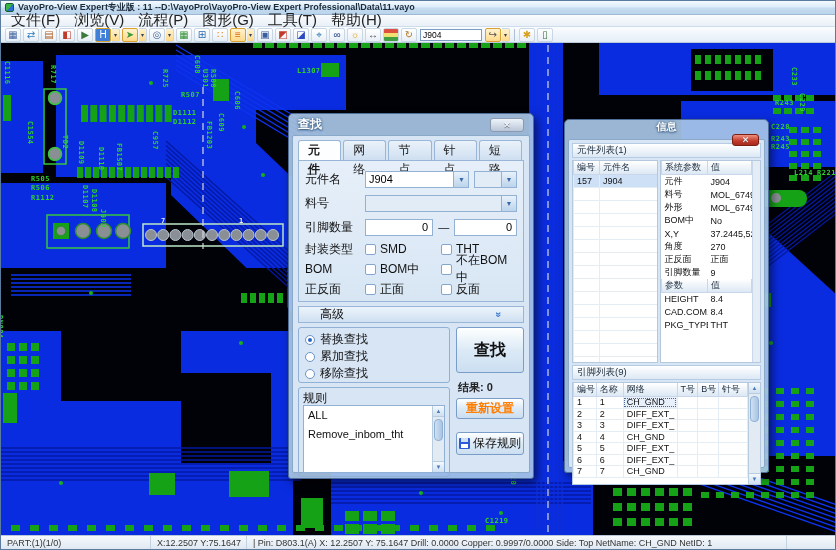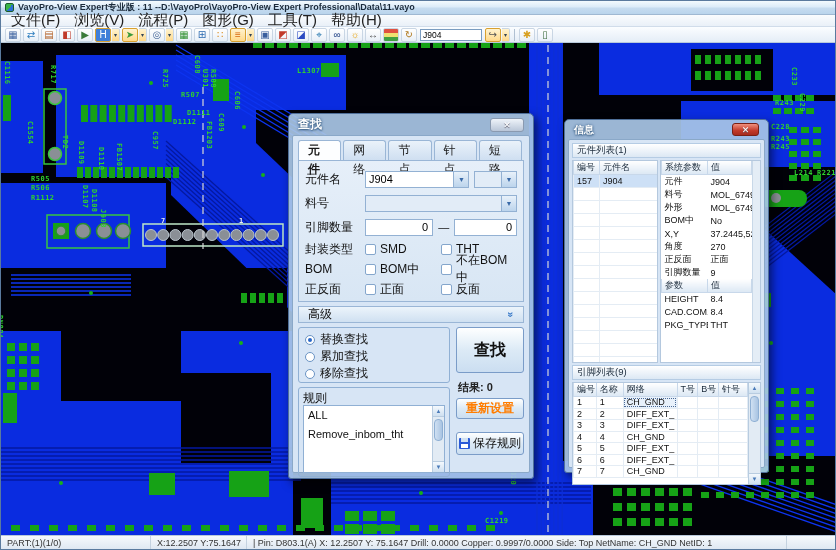--- a/index.html
+++ b/index.html
@@ -74,21 +74,21 @@
   .combo .ca { width:15px; height:100%; display:flex; align-items:center; justify-content:center;
     font-size:7px; color:#3a6aa8; background:linear-gradient(#e8f1fa,#bcd4ec); border-left:1px solid #93b1d3; }
   .combo.dim { background:#e2ecf7; }
   .numbox { height:17px; background:#fff; border:1px solid #93b1d3; font-size:11px;
     display:flex; align-items:center; justify-content:flex-end; padding:0 4px; }
   .dash { margin:0 5px; font-size:11px; color:#111; }
   .cb { width:11px; height:11px; background:#fff; border:1px solid #84a6cc; border-radius:2px;
     margin-right:4px; flex:none; }
   .cbl { font-size:12px; color:#111; }
   .cbgroup { display:flex; align-items:center; width:92px; }
-  .adv-bar { margin-top:4px; height:17px; display:flex; align-items:center; padding:0 9px;
+  .adv-bar { margin-top:4px; height:17px; display:flex; align-items:center; padding:0 21px;
     border:1px solid #9ab6d6; background:linear-gradient(#ecf4fb,#cfe0f1); }
   .adv-bar .al { font-size:12px; color:#111; }
   .adv-chev { margin-left:auto; font-size:10px; color:#3a7ac8; transform:rotate(90deg); font-weight:bold; }
   .find-bottom { display:flex; margin-top:4px; gap:6px; }
   .fb-left { width:152px; display:flex; flex-direction:column; gap:4px; }
   .fb-right { flex:1; display:flex; flex-direction:column; align-items:stretch; }
   .mode-box { border:1px solid #90b0d4; border-radius:3px; height:56px; padding:3px 6px;
     display:flex; flex-direction:column; justify-content:space-between; }
   .radio-row { display:flex; align-items:center; gap:5px; }
   .radio { width:10px; height:10px; border-radius:50%; background:#fff; border:1px solid #6a94c4; position:relative; flex:none; }
@@ -110,21 +110,21 @@
   .reset-btn { height:21px; border:1px solid #7a9cc8; border-radius:3px; font-size:12px; font-weight:bold; color:#ff7d00;
     background:linear-gradient(#feffff,#dceaf6 50%,#cbdef1); display:flex; align-items:center; justify-content:center; }
   .save-btn { height:23px; margin-top:13px; border:1px solid #7a9cc8; border-radius:3px; font-size:12px; color:#111;
     background:linear-gradient(#feffff,#dceaf6 50%,#cbdef1); display:flex; align-items:center; justify-content:center; gap:3px; }
   .disk { width:11px; height:11px; background:#2a5ad8; border-radius:1px; position:relative; flex:none; }
   .disk::before { content:""; position:absolute; left:2px; top:0; width:7px; height:4px; background:#cfe0f2; }
   .disk::after { content:""; position:absolute; left:2px; bottom:1px; width:7px; height:4px; background:#fff; }
 
   
   #info-dialog { left:563px; top:118px; width:205px; height:354px; }
-  #info-dialog .dlg-title { height:19px; }
+  #info-dialog .dlg-title { height:19px;flex-direction:column; }
   #info-dialog .dlg-title .t { font-size:10px; }
   #info-dialog .dlg-body { height:329px; padding:3px; font-size:9px; }
   .sec-bar { height:15px; display:flex; align-items:center; padding:0 4px; font-size:9.5px; color:#1a2a3a;
     background:linear-gradient(#ffffff,#dce8f4); border:1px solid #b5cce4; margin-bottom:2px; }
   .split { display:flex; gap:2px; height:203px; margin-bottom:2px; }
   .comp-wrap { width:86px; background:#fff; border:1px solid #b4c8de; overflow:hidden; }
   .props-wrap { flex:1; background:#fff; border:1px solid #b4c8de; position:relative; overflow:hidden; padding-right:8px; }
   .vtrack { position:absolute; right:0; top:0; bottom:0; width:8px; background:#e4edf6; border-left:1px solid #c8d8e8; }
   table.grid { border-collapse:collapse; width:100%; table-layout:fixed; font-size:9px; }
   table.grid th { background:linear-gradient(#ffffff,#dce8f4); border:1px solid #c8d8ea; border-top:none;
@@ -576,21 +576,21 @@
       <path d="M202,44 V206" stroke="#d8d8d8" stroke-width="1.2" stroke-dasharray="7 5" fill="none"></path>
       <path d="M547,2 V492" stroke="#d8d8d8" stroke-width="1.2" stroke-dasharray="7 5" fill="none"></path>
     </svg>
     <div id="pcb-labels">
         <span class="pcb-label rot" style="left: 10px; top: 18px;">C1116</span>
         <span class="pcb-label rot" style="left: 56px; top: 22px;">R717</span>
         <span class="pcb-label rot" style="left: 33px; top: 78px;">C1554</span>
         <span class="pcb-label rot" style="left: 68px; top: 92px;">TD2</span>
         <span class="pcb-label rot" style="left: 168px; top: 26px;">R725</span>
         <span class="pcb-label" style="left: 180px; top: 48px;">R507</span>
-        <span class="pcb-label" style="left: 172px; top: 66px; margin-left: 14px;">D1111</span>
+        <span class="pcb-label" style="left: 172px; top: 66px;">D1111</span>
         <span class="pcb-label" style="left: 172px; top: 75px;">D1112</span>
         <span class="pcb-label rot" style="left: 158px; top: 88px;">C957</span>
         <span class="pcb-label rot" style="left: 122px; top: 100px;">FB1507</span>
         <span class="pcb-label rot" style="left: 84px; top: 98px;">D1109</span>
         <span class="pcb-label rot" style="left: 104px; top: 104px;">D1110</span>
         <span class="pcb-label" style="left: 30px; top: 132px;">R505</span>
         <span class="pcb-label" style="left: 30px; top: 141px;">R506</span>
         <span class="pcb-label" style="left: 30px; top: 151px;">R1112</span>
         <span class="pcb-label rot" style="left: 88px; top: 142px;">D1107</span>
         <span class="pcb-label rot" style="left: 97px; top: 146px;">D1108</span>

